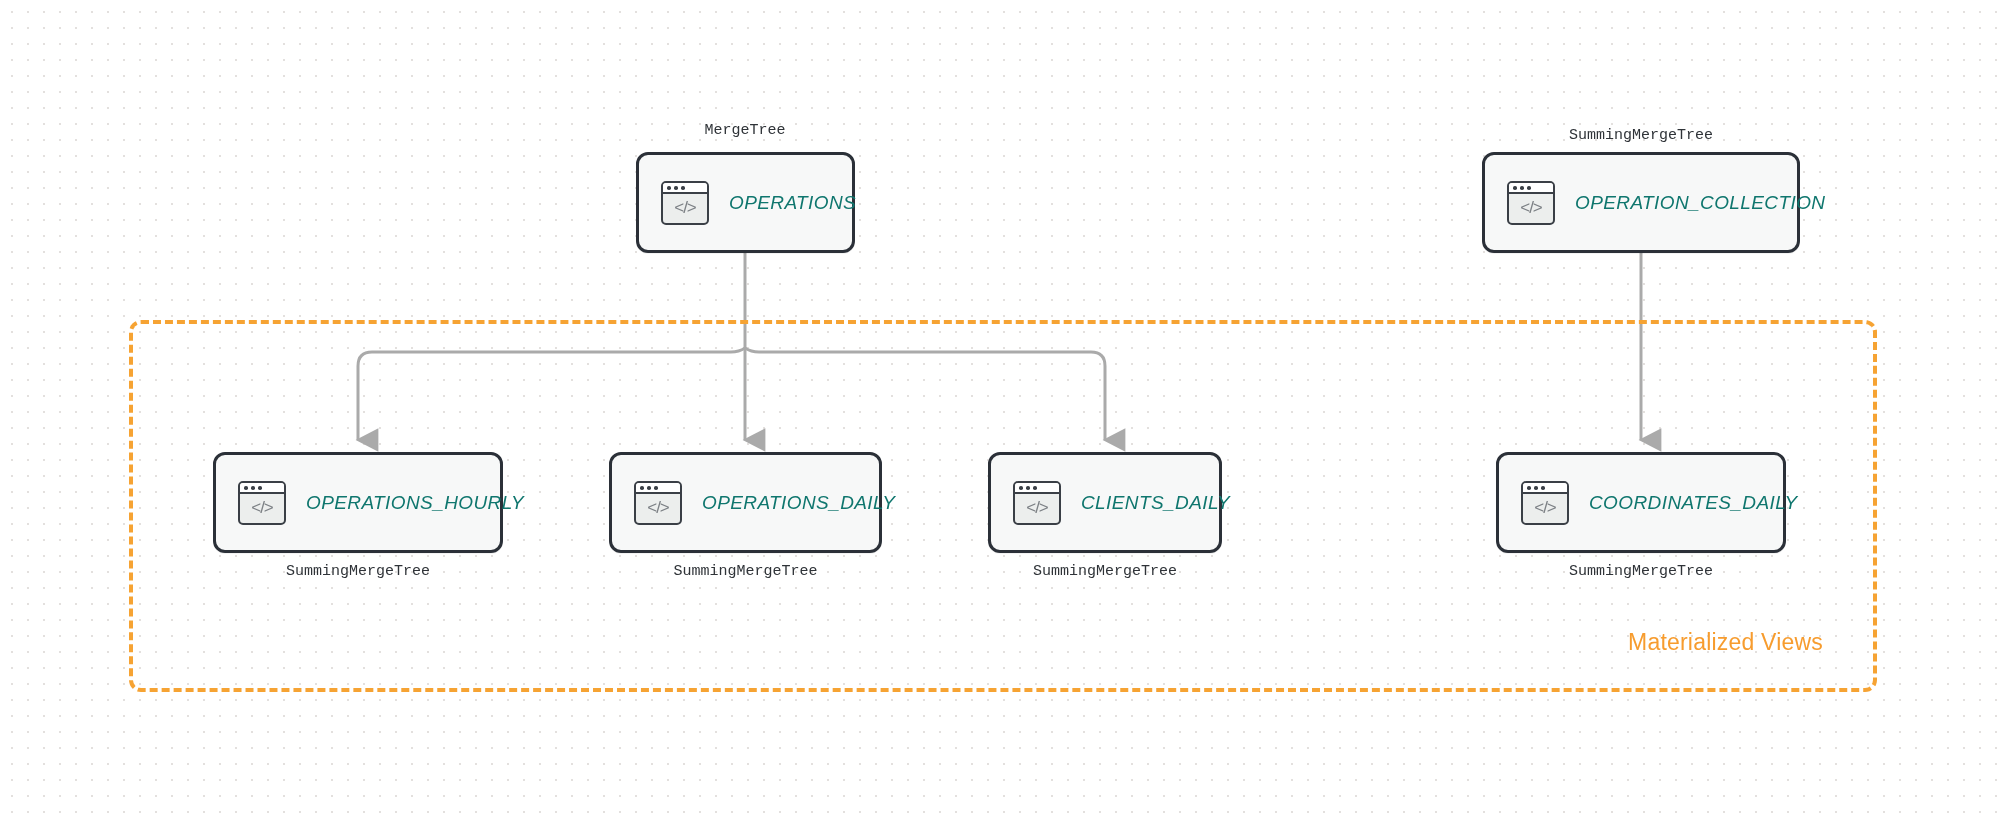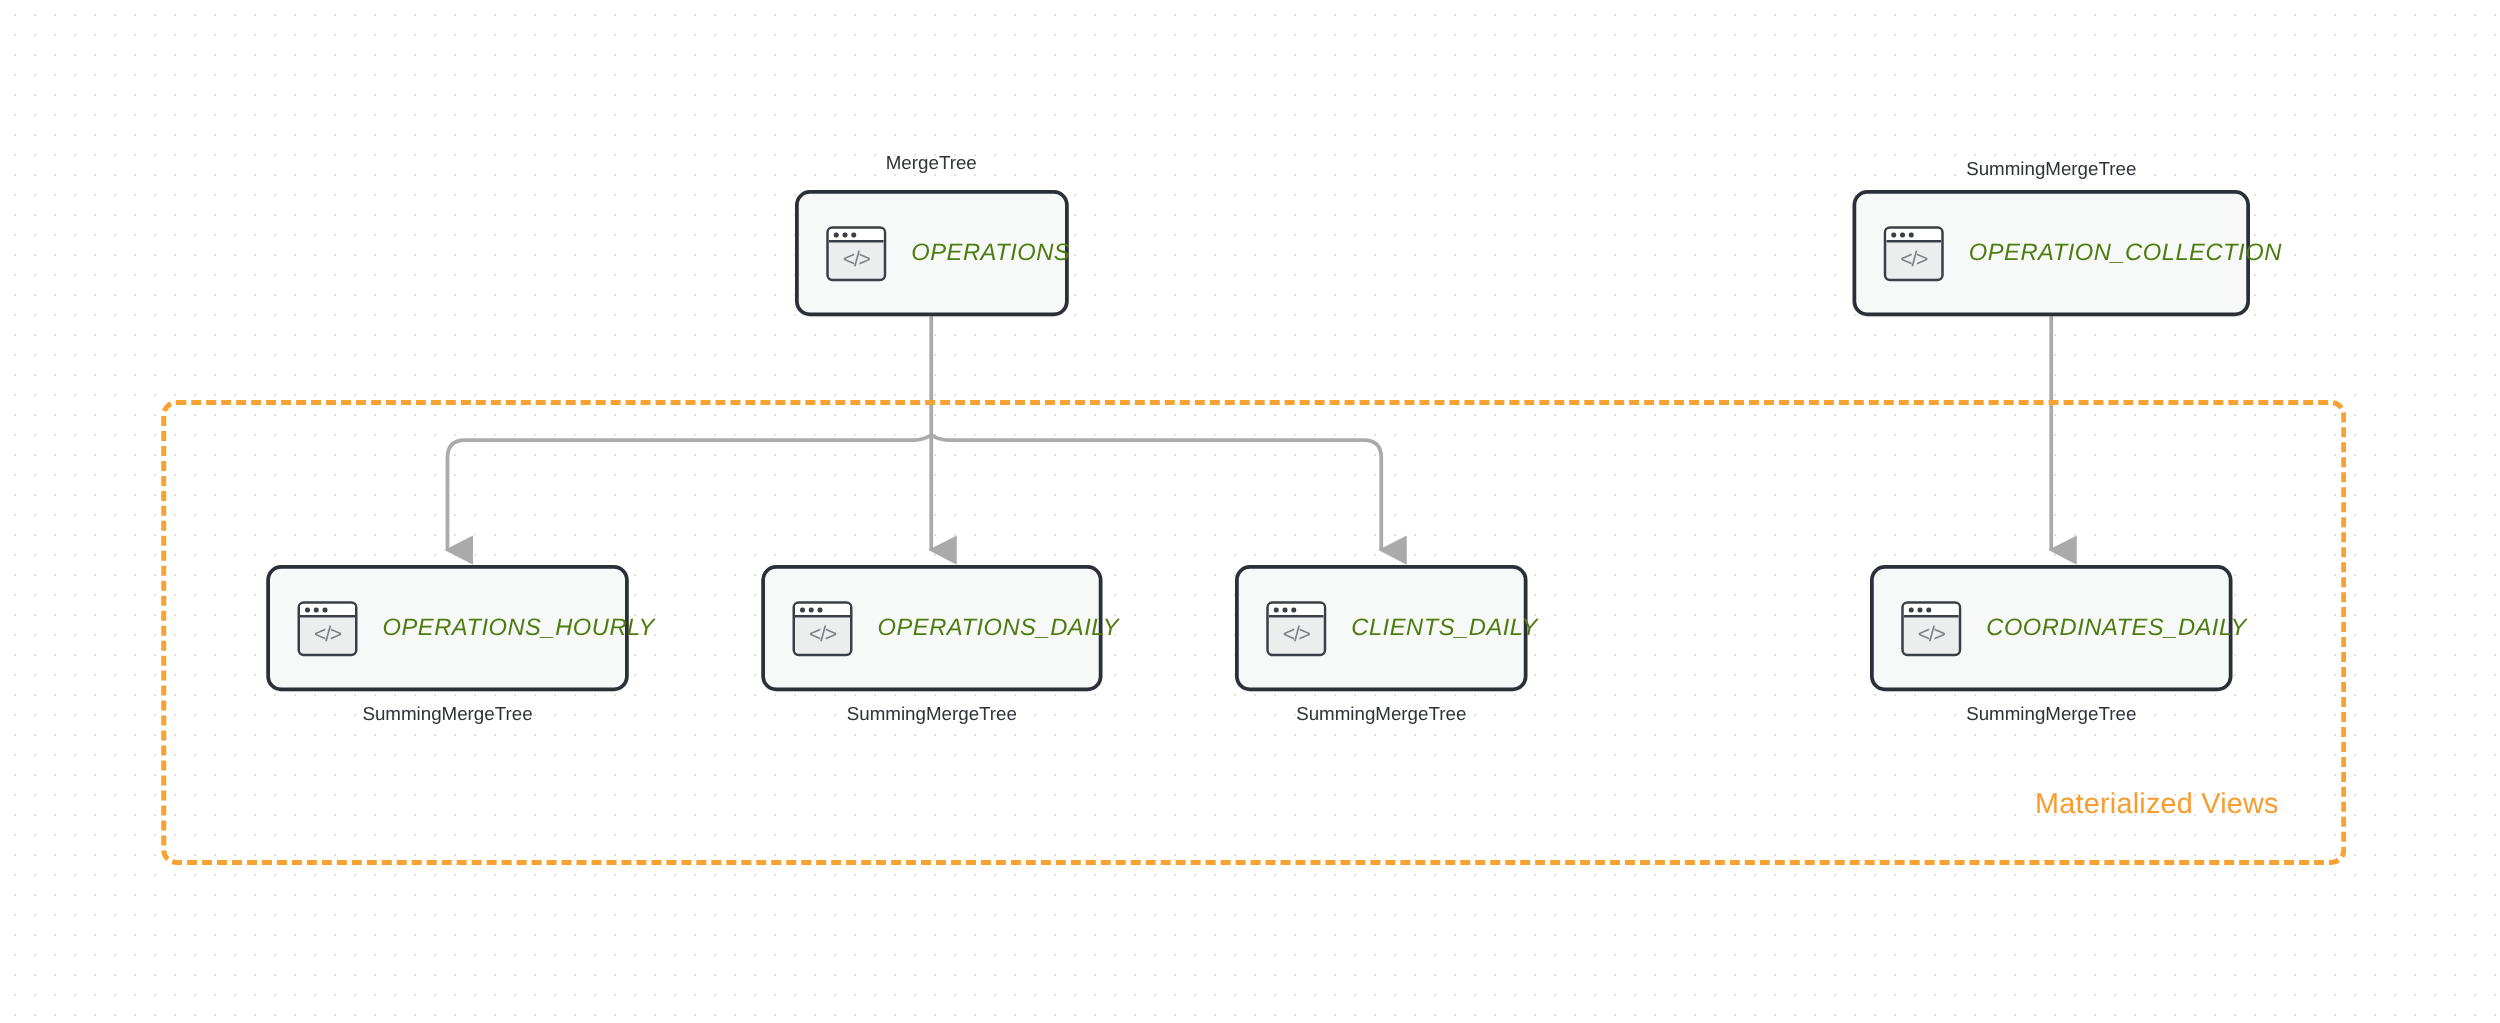--- a/index.html
+++ b/index.html
@@ -55,21 +55,21 @@
     align-items: center;
     background: #f7f8f8;
     border: 3px solid #2b3038;
     border-radius: 12px;
     padding: 0 22px;
     box-shadow: 0 1px 0 rgba(0,0,0,0.05);
   }
   .node .node-label {
     font-size: 19px;
     font-style: italic;
-    color: #4d7c0f;
+    color: #0f766e;
     letter-spacing: 0.4px;
     white-space: nowrap;
     margin-left: 20px;
     text-align: center;
   }
 
   
   .code-icon {
     flex: 0 0 auto;
     width: 48px;
@@ -110,20 +110,21 @@
     padding-bottom: 1px;
   }
 
   
   .type-caption {
     position: absolute;
     font-size: 15px;
     color: #2f3338;
     white-space: nowrap;
     text-align: center;
+    font-family: Liberation Mono, monospace;
   }
 </style>
 </head>
 <body>
 
 <div id="canvas">
 
   <svg id="edges" viewBox="0 0 2000 818" xmlns="http://www.w3.org/2000/svg">
     <defs>
       <marker id="arrowhead" markerWidth="9" markerHeight="9" refX="4.5" refY="7.4" orient="auto" markerUnits="strokeWidth">

